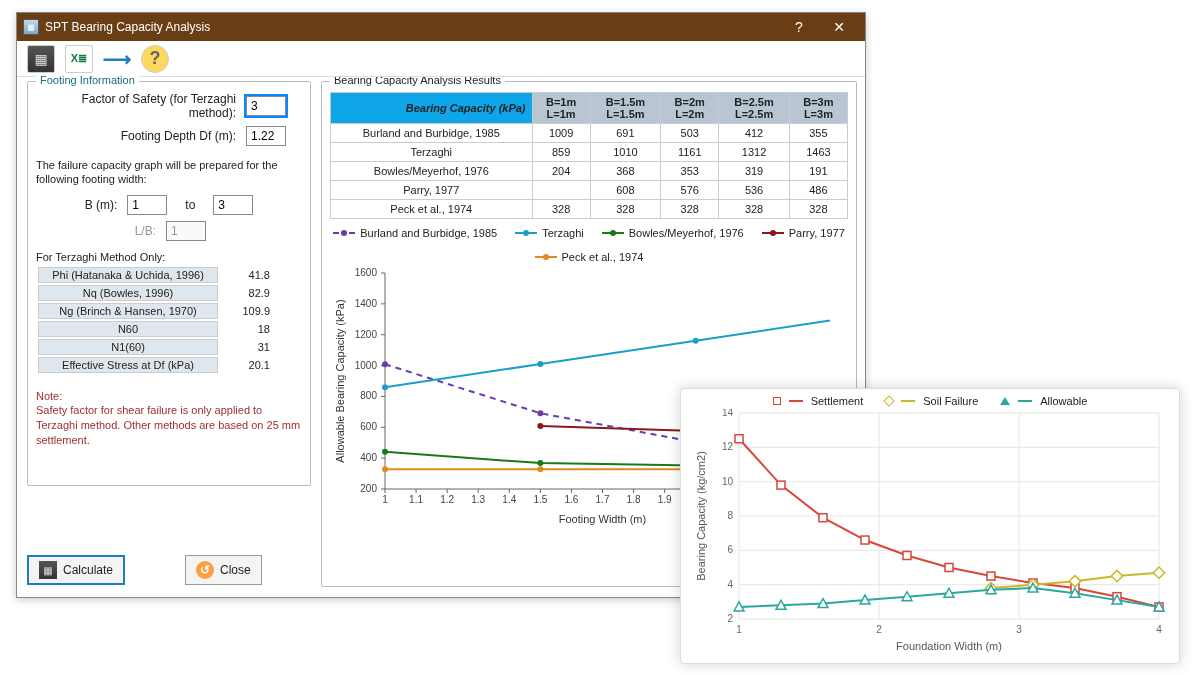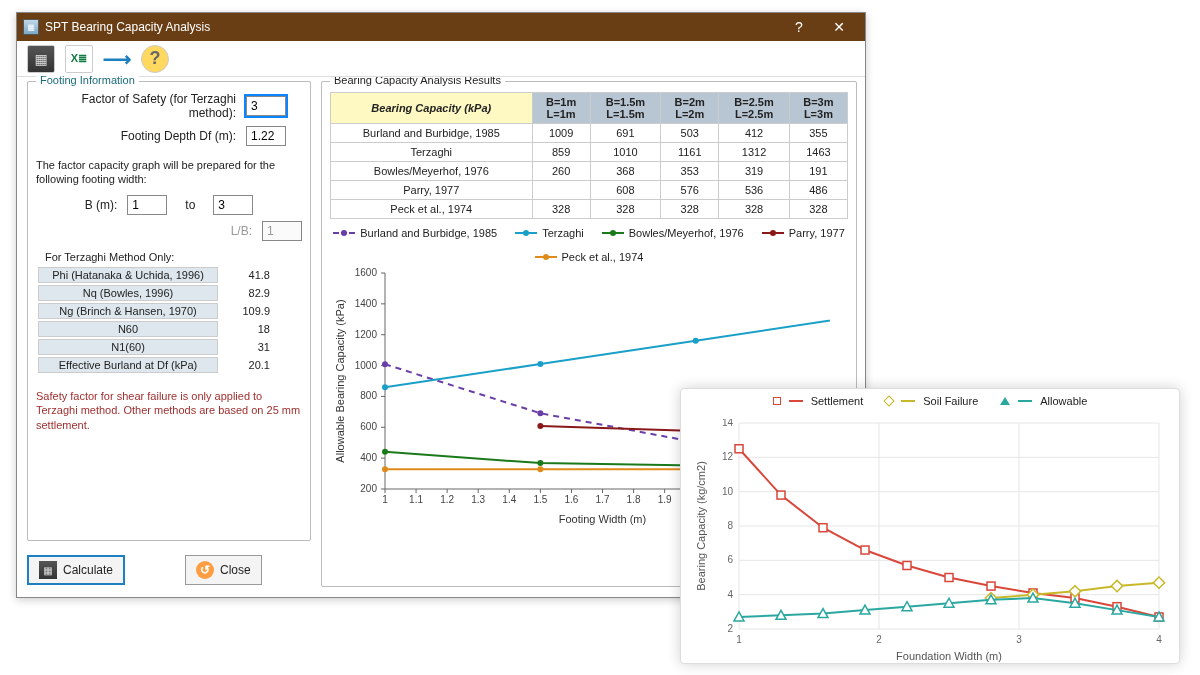--- a/index.html
+++ b/index.html
@@ -31,32 +31,32 @@
 .bottom-buttons { position: absolute; bottom: 12px; left: 10px; right: 10px; display: flex; gap: 60px; }
 .btn-calc, .btn-close { display: flex; align-items: center; gap: 6px; padding: 4px 10px; border: 1px solid #999; background: #f4f4f4; cursor: pointer; font-size: 12px; }
 .btn-calc { border: 2px solid #1e7fc0; }
 .btn-calc .ico { width: 18px; height: 18px; background: linear-gradient(#555,#333); display: flex; align-items: center; justify-content: center; color: #ddd; font-size: 10px; }
 .btn-close .ico { width: 18px; height: 18px; background: #ff9d42; border-radius: 50%; color: #fff; display: flex; align-items: center; justify-content: center; font-weight: bold; }
 .results-group { border: 1px solid #bbb; border-radius: 2px; padding: 10px 8px 12px; position: relative; height: 100%; }
 .results-group .legend { position: absolute; top: -8px; left: 8px; background: #fff; padding: 0 4px; color: #222; font-size: 11px; }
 .data-table { width: 100%; font-size: 11px; border-collapse: collapse; margin-bottom: 8px; }
 .data-table th, .data-table td { border: 1px solid #ccc; padding: 3px 6px; text-align: center; }
 .data-table th { background: #b8c6d4; font-weight: bold; }
-.data-table th:first-child { background: #fef9c3; font-style: italic; }
+.data-table th:first-child { background: #0ea5e9; font-style: italic; text-align: right; }
 .data-table td:first-child { text-align: center; }
 
 .chart1-wrap { position: relative; margin-top: 6px; }
 .chart1-legend { display: flex; flex-wrap: wrap; justify-content: center; gap: 12px 18px; font-size: 11px; margin-bottom: 4px; }
 .leg-item { display: flex; align-items: center; gap: 5px; white-space: nowrap; }
 .leg-swatch { width: 22px; height: 0; border-top: 2px solid; position: relative; }
 .leg-swatch.dot::after { content:""; position:absolute; width:6px; height:6px; border-radius:50%; left:8px; top:-4px; background: currentColor; }
 .chart-svg { display:block; }
 
 .float-panel { position: absolute; left: 680px; top: 388px; width: 500px; height: 276px; background: #fff; border: 1px solid #ddd; border-radius: 4px; box-shadow: 0 0 14px rgba(0,0,0,0.18); padding: 6px 10px 10px; }
-.chart2-legend { display: flex; gap: 22px; font-size: 11px; justify-content: center; margin-bottom: 12px; }
+.chart2-legend { display: flex; gap: 22px; font-size: 11px; justify-content: center; margin-bottom: 2px; }
 .sq { width:8px; height:8px; display:inline-block; border:1px solid; background:#fff; }
 .di { width:8px; height:8px; display:inline-block; transform: rotate(45deg); border:1px solid; background:#fff; }
 .tr { width:0; height:0; display:inline-block; border-left:5px solid transparent; border-right:5px solid transparent; border-bottom:8px solid; }
 </style>
 </head>
 <body>
 
 <div class="window">
   <div class="titlebar">
     <div class="icon">▦</div>
@@ -68,42 +68,42 @@
   <div class="toolbar">
     <div class="tool-icon tool-calc">▦</div>
     <div class="tool-icon tool-excel">X≣</div>
     <div class="tool-icon tool-arrow">⟶</div>
     <div class="tool-icon tool-help">?</div>
   </div>
 
   <div class="content">
 
     <div class="left-panel">
-      <div class="groupbox" style="height:460px;">
+      <div class="groupbox" style="height:405px;">
         <div class="legend">Footing Information</div>
         <div class="row">
           <label style="width:200px;">Factor of Safety (for Terzaghi method):</label>
           <input type="text" style="width: 40px; outline: rgb(10, 132, 255) solid 2px;" value="3">
         </div>
         <div class="row">
           <label style="width:200px;">Footing Depth Df (m):</label>
           <input type="text" style="width: 40px;" value="1.22">
         </div>
-        <div style="font-size:11px; margin:12px 0 8px; line-height:1.3;">The factor capacity graph will be prepared for the following footing width:</div>
+        <div style="font-size:11px; margin:12px 0 8px; line-height:1.3;">The failure capacity graph will be prepared for the following footing width:</div>
         <div class="row" style="justify-content:center;">
           <label>B (m):</label>
           <input type="text" style="width: 40px;" value="1">
           <span style="margin:0 8px;">to</span>
           <input type="text" style="width: 40px;" value="3">
         </div>
-        <div class="row" style="justify-content:flex-end; color:#999;">
+        <div class="row" style="justify-content:flex-start; color:#999;">
           <label style="width:120px;">L/B:</label>
           <input type="text" style="width: 40px; color: rgb(153, 153, 153);" disabled="" value="1">
         </div>
-        <div style="font-size:11px; margin:10px 9px 2px;">For Terzaghi Method Only:</div>
+        <div style="font-size:11px; margin:10px 0 2px;">For Terzaghi Method Only:</div>
         <table class="param-table">
           <tbody id="param-rows">
               <tr>
                 <td>Phi (Hatanaka &amp; Uchida, 1996)</td>
                 <td>41.8</td>
               </tr>
               <tr>
                 <td>Nq (Bowles, 1996)</td>
                 <td>82.9</td>
               </tr>
@@ -113,26 +113,27 @@
               </tr>
               <tr>
                 <td>N60</td>
                 <td>18</td>
               </tr>
               <tr>
                 <td>N1(60)</td>
                 <td>31</td>
               </tr>
               <tr>
-                <td>Effective Burland at Df (kPa)</td>
+                <td>Effective Stress at Df (kPa)</td>
                 <td>20.1</td>
               </tr>
             </tbody>
         </table>
         <div class="note">
+          <div>Note:</div>
           <div>Safety factor for shear failure is only applied to Terzaghi method. Other methods are based on 25 mm settlement.</div>
         </div>
       </div>
       <div class="bottom-buttons">
         <div class="btn-calc">
           <span class="ico">▦</span>
           <span>Calculate</span>
         </div>
         <div class="btn-close">
           <span class="ico">↺</span>
@@ -167,21 +168,21 @@
               <tr>
                 <td>Terzaghi</td>
                 <td>859</td>
                 <td>1010</td>
                 <td>1161</td>
                 <td>1312</td>
                 <td>1463</td>
               </tr>
               <tr>
                 <td>Bowles/Meyerhof, 1976</td>
-                <td>260</td>
+                <td>204</td>
                 <td>368</td>
                 <td>353</td>
                 <td>319</td>
                 <td>191</td>
               </tr>
               <tr>
                 <td>Parry, 1977</td>
                 <td></td>
                 <td>608</td>
                 <td>576</td>

